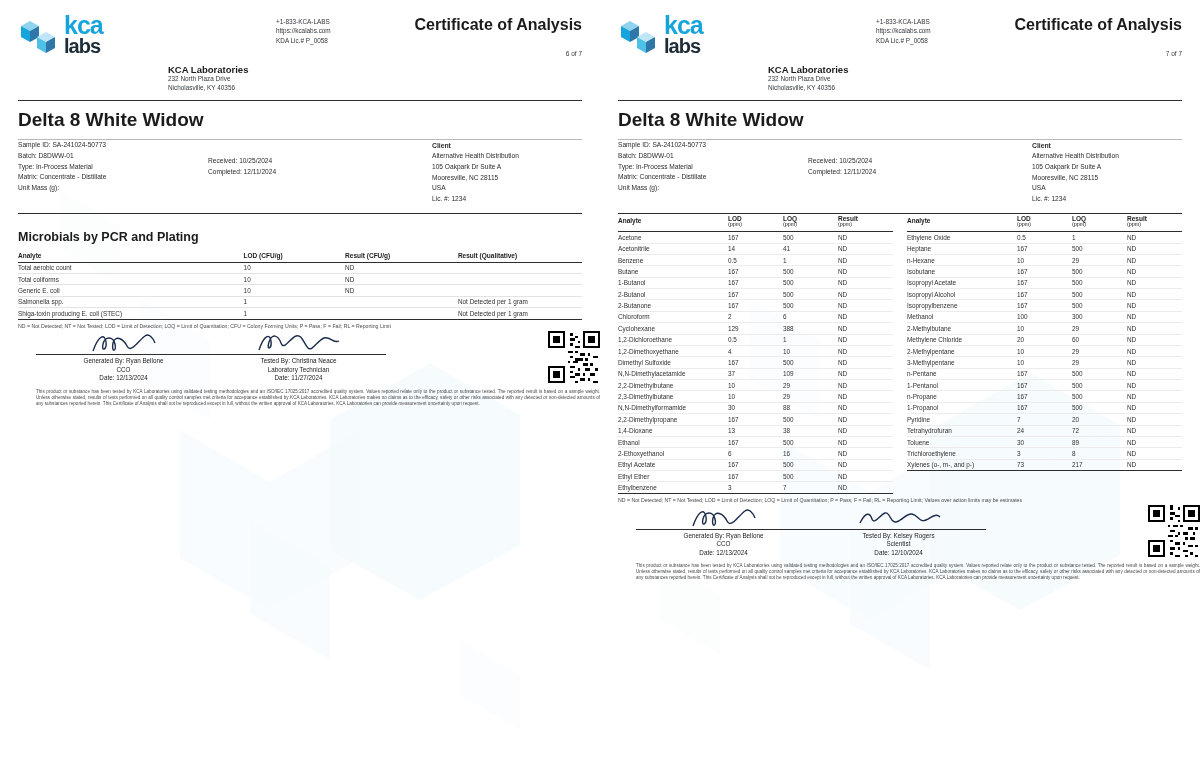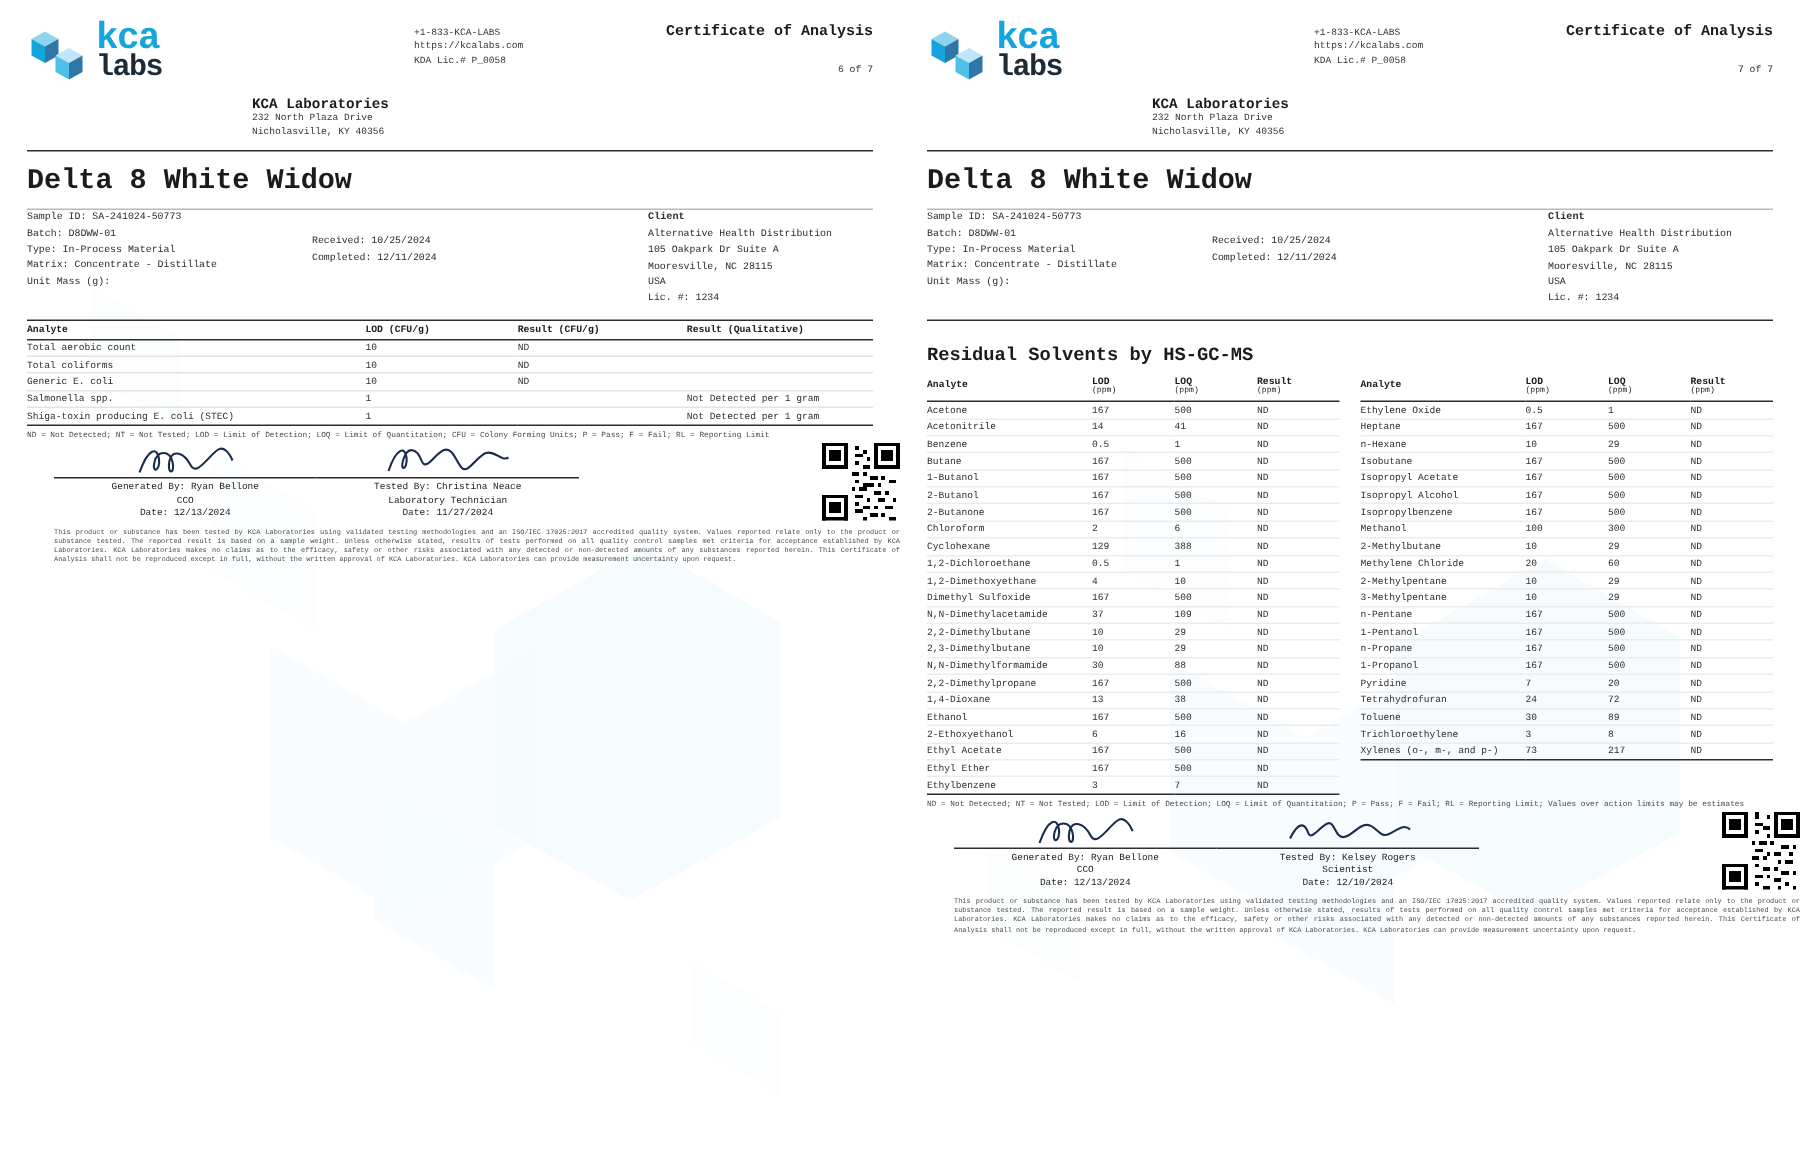--- a/index.html
+++ b/index.html
@@ -14,41 +14,40 @@
   .sheet-wrap {
     display: flex;
     width: 1200px; height: 778px;
   }
   .page {
     position: relative;
     width: 600px; height: 778px;
     padding: 14px 18px 6px 18px;
     overflow: hidden;
     background: #fff;
-    font-family: Liberation Mono, monospace;
   }
   
   .wm { position: absolute; inset: 0; pointer-events: none; z-index: 0; opacity: .5;}
   .wm svg { width: 100%; height: 100%; }
   .page > *:not(.wm) { position: relative; z-index: 1; }
 
   
   .hdr { display: flex; align-items: flex-start; }
   .logo-block { display: flex; align-items: center; gap: 6px; width: 150px; }
   .cubes { width: 40px; height: 40px; }
   .brandtxt { line-height: .92; }
   .brandtxt .kca { font-size: 25px; font-weight: 700; color: #15a4db; letter-spacing: -1px; }
   .brandtxt .labs { font-size: 20px; font-weight: 700; color: #1d2b36; letter-spacing: -1px; }
   .lab-info { width: 108px; padding-top: 2px; margin-top: 48px; }
   .lab-info .name { font-size: 9.5px; font-weight: 700; }
   .lab-info .line { font-size: 6.4px; color: #31383d; line-height: 1.35; }
   .contact { width: 120px; padding-top: 3px; }
   .contact .line { font-size: 6.4px; color: #31383d; line-height: 1.45; }
   .coa-block { margin-left: auto; text-align: right; padding-top: 2px; }
-  .coa-title { font-size: 10px; font-weight: 700; }
+  .coa-title { font-size: 16px; font-weight: 700; }
   .page-num { font-size: 6.5px; color: #31383d; margin-top: 16px; }
 
   .rule { border-top: 1px solid #2d2d2d; margin: 8px 0 0 0; }
   .rule.thin { border-top: 1px solid #b9b9b9; }
 
   
   h1.sample-title { font-size: 19px; font-weight: 700; margin: 8px 0 7px 0; }
   .sample-grid { display: flex; font-size: 6.6px; color: #2b2b2b; line-height: 1.62; }
   .sample-col-1 { width: 190px; }
   .sample-col-2 { width: 150px; padding-top: 16px;}
@@ -166,20 +165,21 @@
         <div class="lbl">Client</div>
         <div>Alternative Health Distribution</div>
         <div>105 Oakpark Dr Suite A</div>
         <div>Mooresville, NC 28115</div>
         <div>USA</div>
         <div>Lic. #: 1234</div>
       </div>
     </div>
     <div class="rule"></div>
 
+    <h2 class="section-title">Microbials by PCR and Plating</h2>
 
     <table class="micro">
       <thead>
         <tr class="tbl-head-rule">
           <th class="c1">Analyte</th>
           <th class="c2">LOD (CFU/g)</th>
           <th class="c3">Result (CFU/g)</th>
           <th class="c4">Result (Qualitative)</th>
         </tr>
       </thead>
@@ -371,21 +371,20 @@
         <div class="lbl">Client</div>
         <div>Alternative Health Distribution</div>
         <div>105 Oakpark Dr Suite A</div>
         <div>Mooresville, NC 28115</div>
         <div>USA</div>
         <div>Lic. #: 1234</div>
       </div>
     </div>
     <div class="rule"></div>
 
-    <h2 class="section-title">Residual Solvents by HS-GC-MS</h2>
 
     <div class="rs-wrap">
       <div class="rs-col">
         <table class="rs">
           <thead>
             <tr class="tbl-head-rule">
               <th class="analyte hdr-cell">
                 <span>Analyte</span>
               </th>
               <th class="u hdr-cell">

